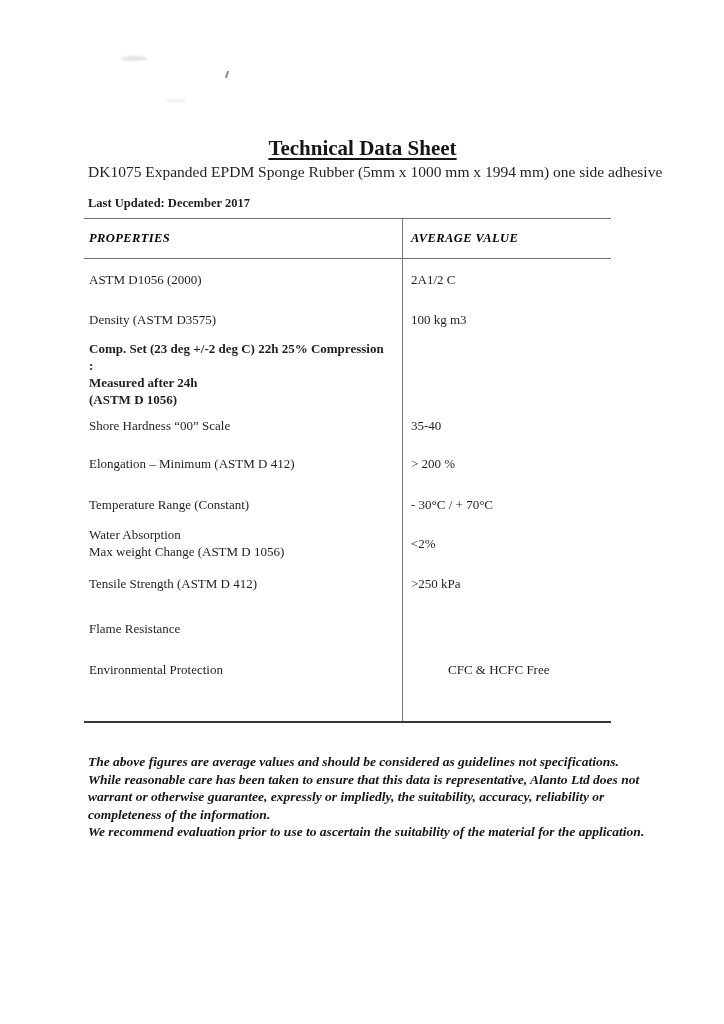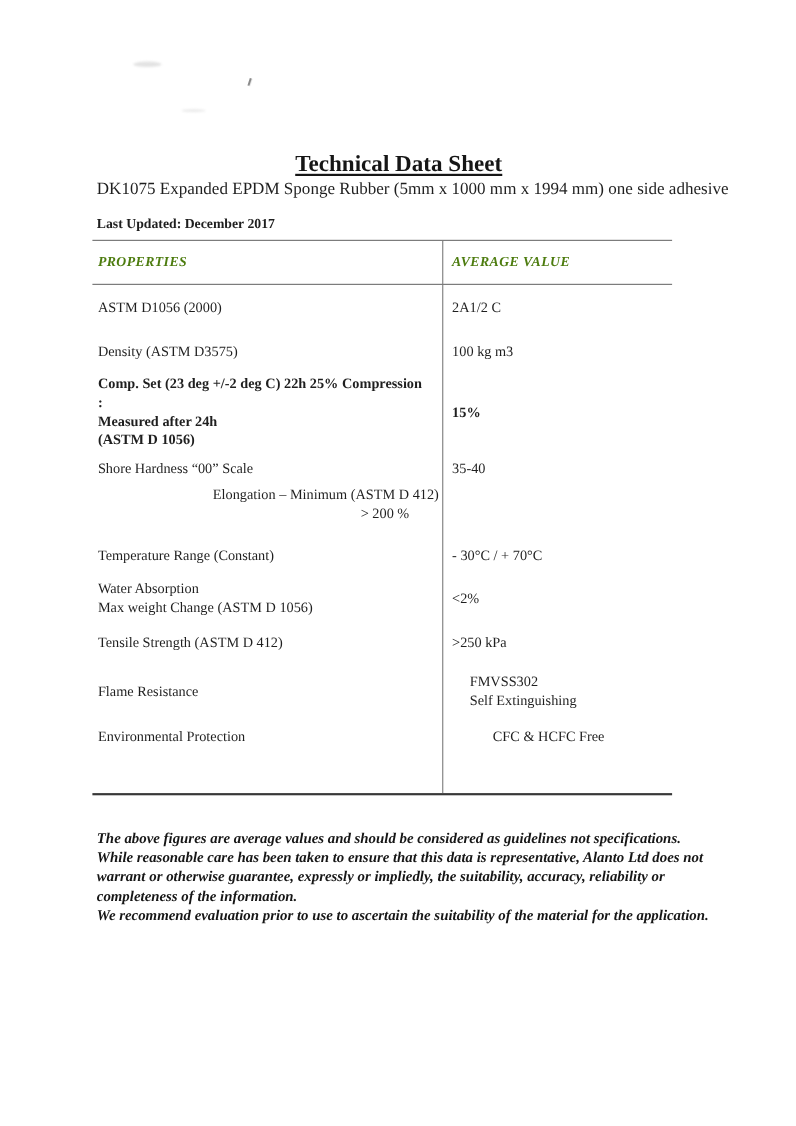--- a/index.html
+++ b/index.html
@@ -84,27 +84,27 @@
   .cell { white-space: pre-line; }
   .cell.prop { width: 318px; padding-left: 5px; padding-right: 14px; }
   .cell.val  { flex: 1; padding-left: 9px; padding-right: 4px; }
   .thead {
     height: 40px;
     border-bottom: 1.5px solid #6e6e6e;
     font-size: 12.5px;
     font-weight: bold;
     font-style: italic;
     letter-spacing: 0.4px;
-    color: #4d7c0f;
+    color: #000000;
   }
   .r1  { height: 40px; }
   .r2  { height: 40px; }
   .r3  { height: 70px; font-weight: bold; }
   .r4  { height: 32px; }
-  .r5  { height: 44px; flex-direction: column; }
+  .r5  { height: 44px; }
   .r6  { height: 38px; }
   .r7  { height: 38px; }
   .r8  { height: 40px; }
   .r9  { height: 40px; }
   .r10 { height: 50px; gap: 16px; }
   .r11 { height: 33px; gap: 37px; }
 
   .disclaimer {
     position: absolute;
     left: 88px; top: 753px; width: 560px;
@@ -142,21 +142,20 @@
       <div class="cell val">2A1/2 C</div>
     </div>
     <div class="trow r2">
       <div class="cell prop">Density (ASTM D3575)</div>
       <div class="cell val">100 kg m3</div>
     </div>
     <div class="trow r3">
       <div class="cell prop">Comp. Set (23 deg +/-2 deg C) 22h 25% Compression :
 Measured after 24h
 (ASTM D 1056)</div>
-      <div class="cell val">15%</div>
     </div>
     <div class="trow r4">
       <div class="cell prop">Shore Hardness “00” Scale</div>
       <div class="cell val">35-40</div>
     </div>
     <div class="trow r5">
       <div class="cell prop">Elongation – Minimum (ASTM D 412)</div>
       <div class="cell val">&gt; 200 %</div>
     </div>
     <div class="trow r6">
@@ -167,22 +166,20 @@
       <div class="cell prop">Water Absorption
 Max weight Change (ASTM D 1056)</div>
       <div class="cell val">&lt;2%</div>
     </div>
     <div class="trow r9">
       <div class="cell prop">Tensile Strength (ASTM D 412)</div>
       <div class="cell val">&gt;250 kPa</div>
     </div>
     <div class="trow r10">
       <div class="cell prop">Flame Resistance</div>
-      <div class="cell val">FMVSS302
-Self Extinguishing</div>
     </div>
     <div class="trow r11">
       <div class="cell prop">Environmental Protection</div>
       <div class="cell val">CFC &amp; HCFC Free</div>
     </div>
   </div>
 
   <div class="disclaimer">
     <p>The above figures are average values and should be considered as guidelines not specifications.</p>
     <p>While reasonable care has been taken to ensure that this data is representative, Alanto Ltd does not warrant or otherwise guarantee, expressly or impliedly, the suitability, accuracy, reliability or completeness of the information.</p>

